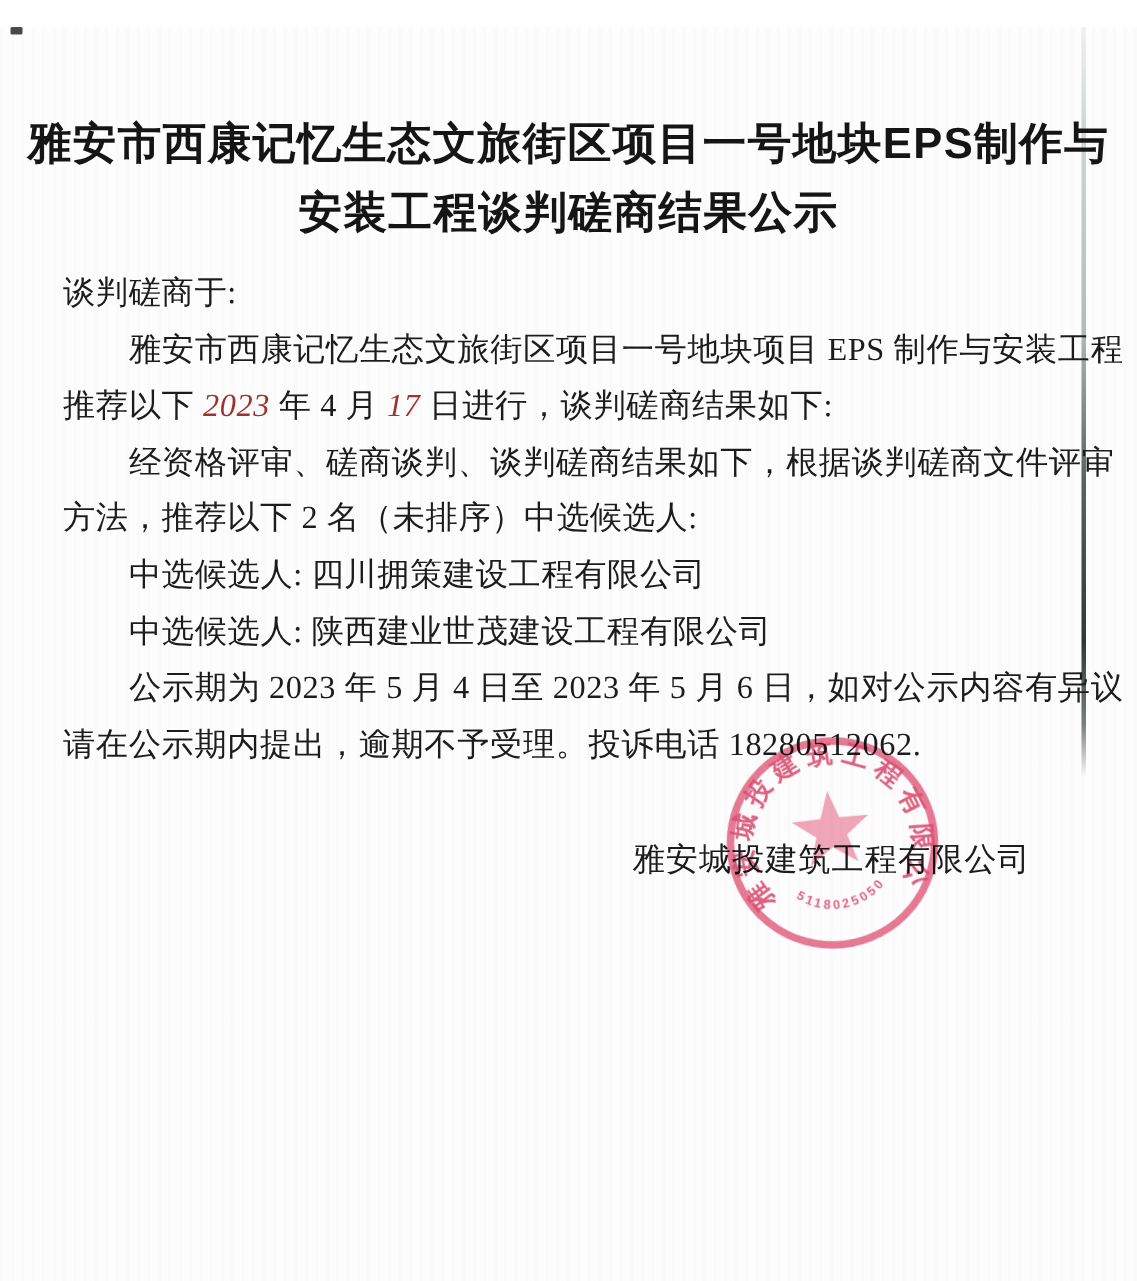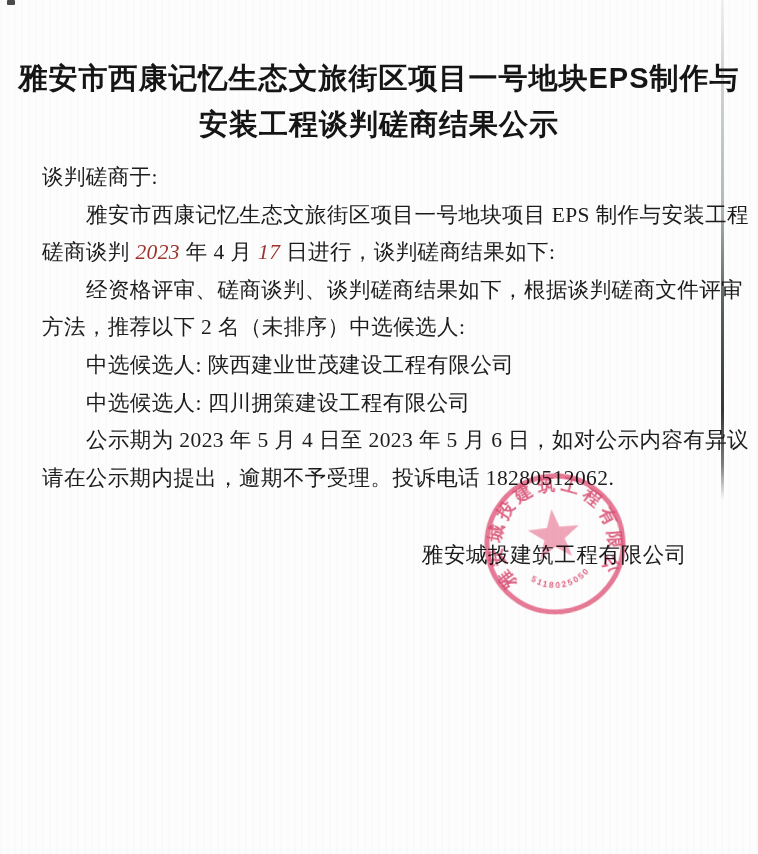--- a/index.html
+++ b/index.html
@@ -9,20 +9,21 @@
     font-family:"Liberation Serif", serif;
     color:var(--ink, #1c1c1c);
     position:relative;
     overflow:hidden;
   }
   .page{
     position:absolute;inset:0;
     background:
       repeating-linear-gradient(90deg, rgba(0,0,0,0.012) 0 2px, rgba(0,0,0,0) 2px 7px),
       #fdfdfd;
+    margin-top: 18px;
   }
   
   .corner-speck{
     position:absolute;left:7px;top:0;width:8px;height:5px;
     background:#4a4a4a;border-radius:1px;filter:blur(0.4px);
   }
   .scan-line{
     position:absolute;left:721px;top:0;width:3px;height:500px;
     background:linear-gradient(to bottom,
       rgba(140,160,148,0.10) 0%,
@@ -82,25 +83,25 @@
   <div class="scan-line"></div>
 
   <h1 class="doc-title">
     <div>雅安市西康记忆生态文旅街区项目一号地块EPS制作与</div>
     <div>安装工程谈判磋商结果公示</div>
   </h1>
 
   <div class="doc-body">
     <div class="line">谈判磋商于:</div>
     <div class="line indent">雅安市西康记忆生态文旅街区项目一号地块项目 EPS 制作与安装工程</div>
-    <div class="line"><span>磋商谈判 </span><span class="red">2023</span><span> 年 4 月 </span><span class="red">17</span><span> 日进行，谈判磋商结果如下:</span></div>
+    <div class="line"><span>推荐以下 </span><span class="red">2023</span><span> 年 4 月 </span><span class="red">17</span><span> 日进行，谈判磋商结果如下:</span></div>
     <div class="line indent">经资格评审、磋商谈判、谈判磋商结果如下，根据谈判磋商文件评审</div>
     <div class="line">方法，推荐以下 2 名（未排序）中选候选人:</div>
+    <div class="line indent">中选候选人: 四川拥策建设工程有限公司</div>
     <div class="line indent">中选候选人: 陕西建业世茂建设工程有限公司</div>
-    <div class="line indent">中选候选人: 四川拥策建设工程有限公司</div>
     <div class="line indent">公示期为 2023 年 5 月 4 日至 2023 年 5 月 6 日，如对公示内容有异议，</div>
     <div class="line">请在公示期内提出，逾期不予受理。投诉电话 18280512062.</div>
   </div>
 
   <div class="sig-company">雅安城投建筑工程有限公司</div>
 
   <svg class="seal" viewBox="0 0 170 170" aria-hidden="true">
     <defs>
       <path id="sealArcTop" d="M 43.6 119.7 A 54 54 0 1 1 126.4 119.7" fill="none"></path>
       <path id="sealArcBottom" d="M 53.9 116.1 A 44 44 0 0 0 116.1 116.1" fill="none"></path>

